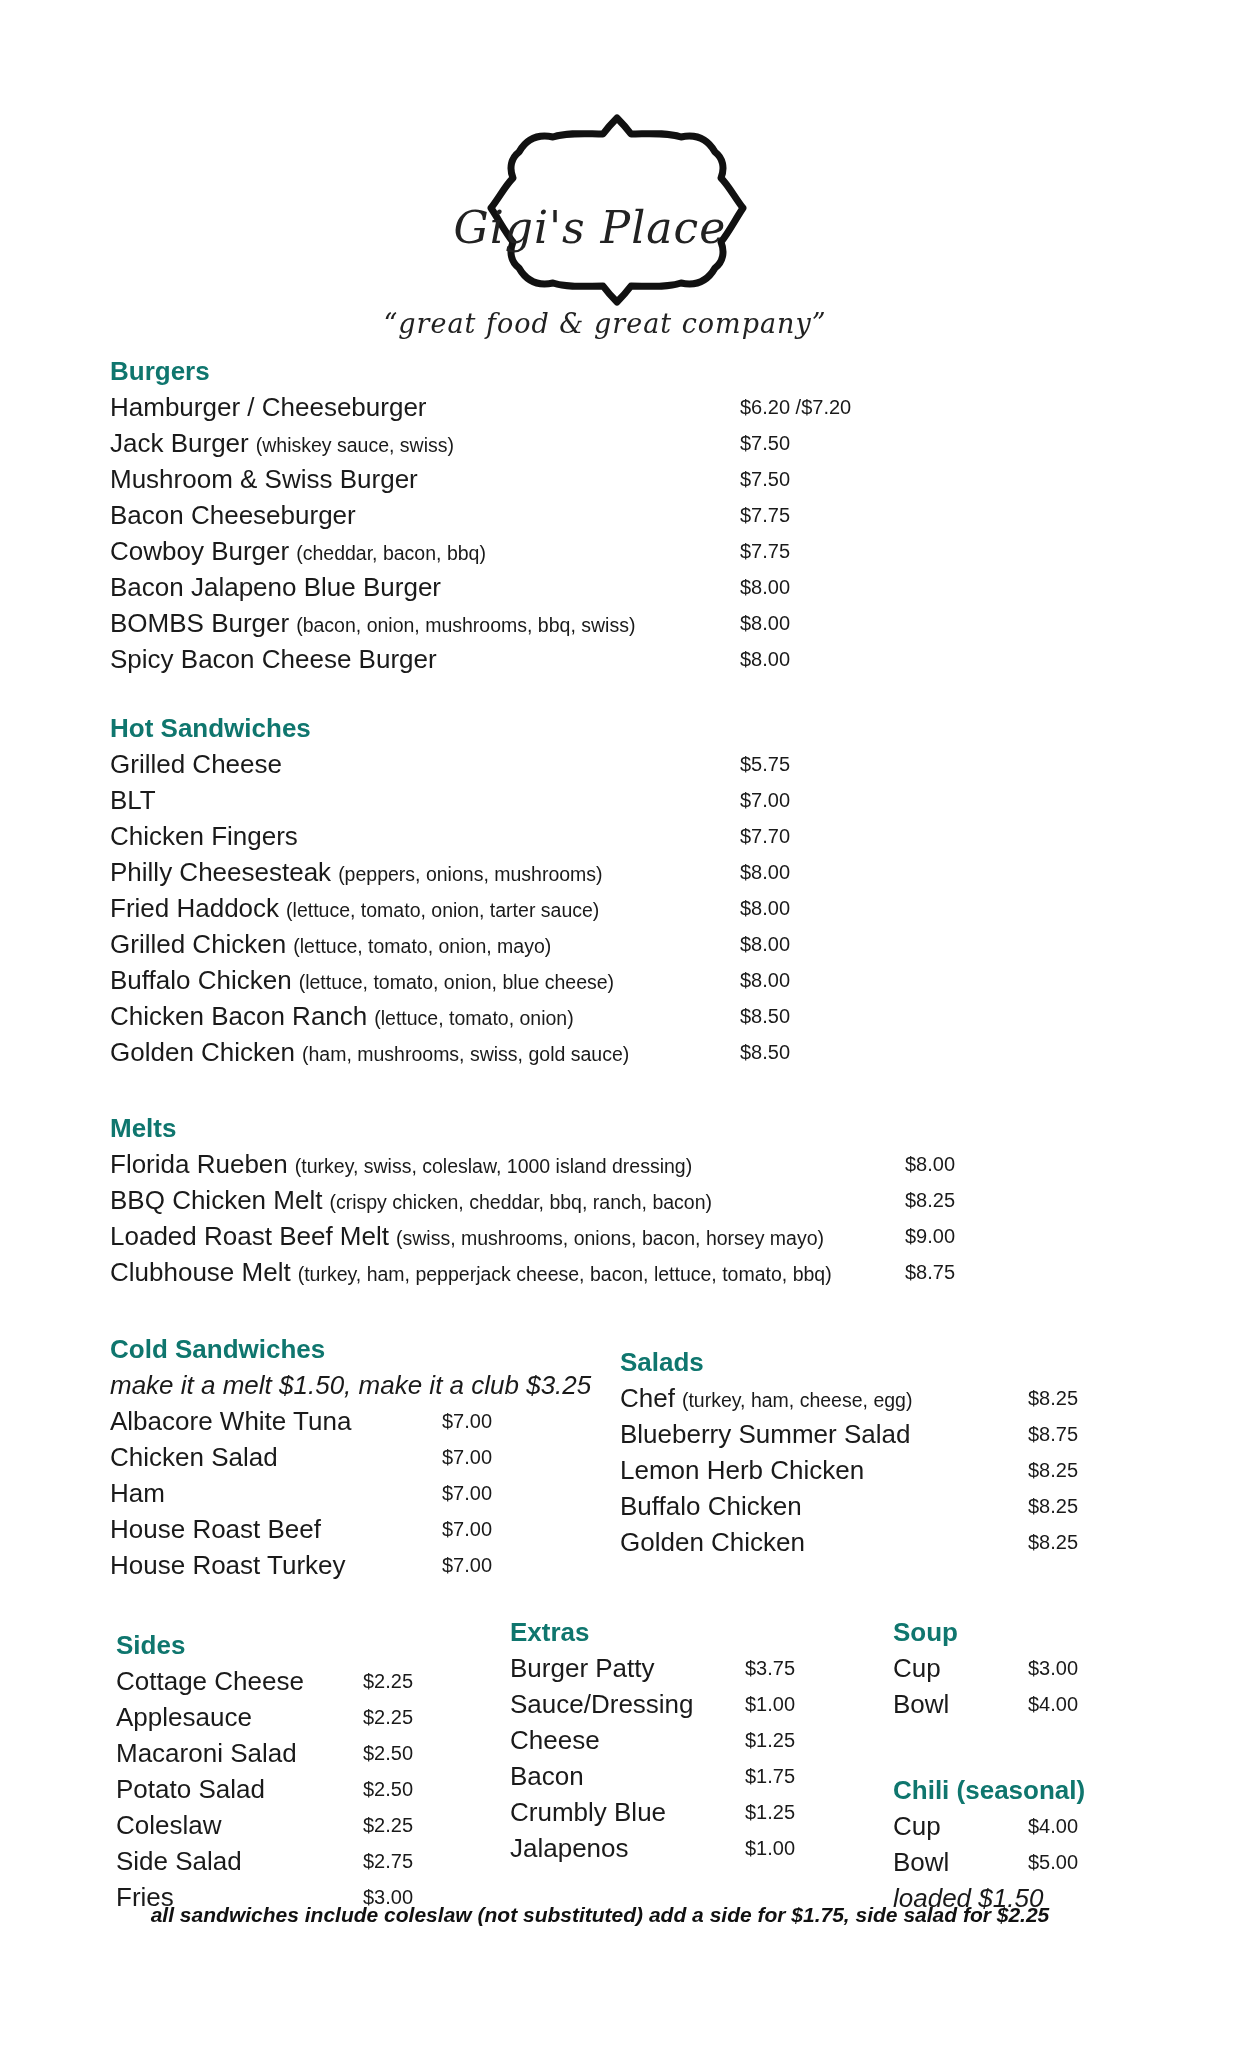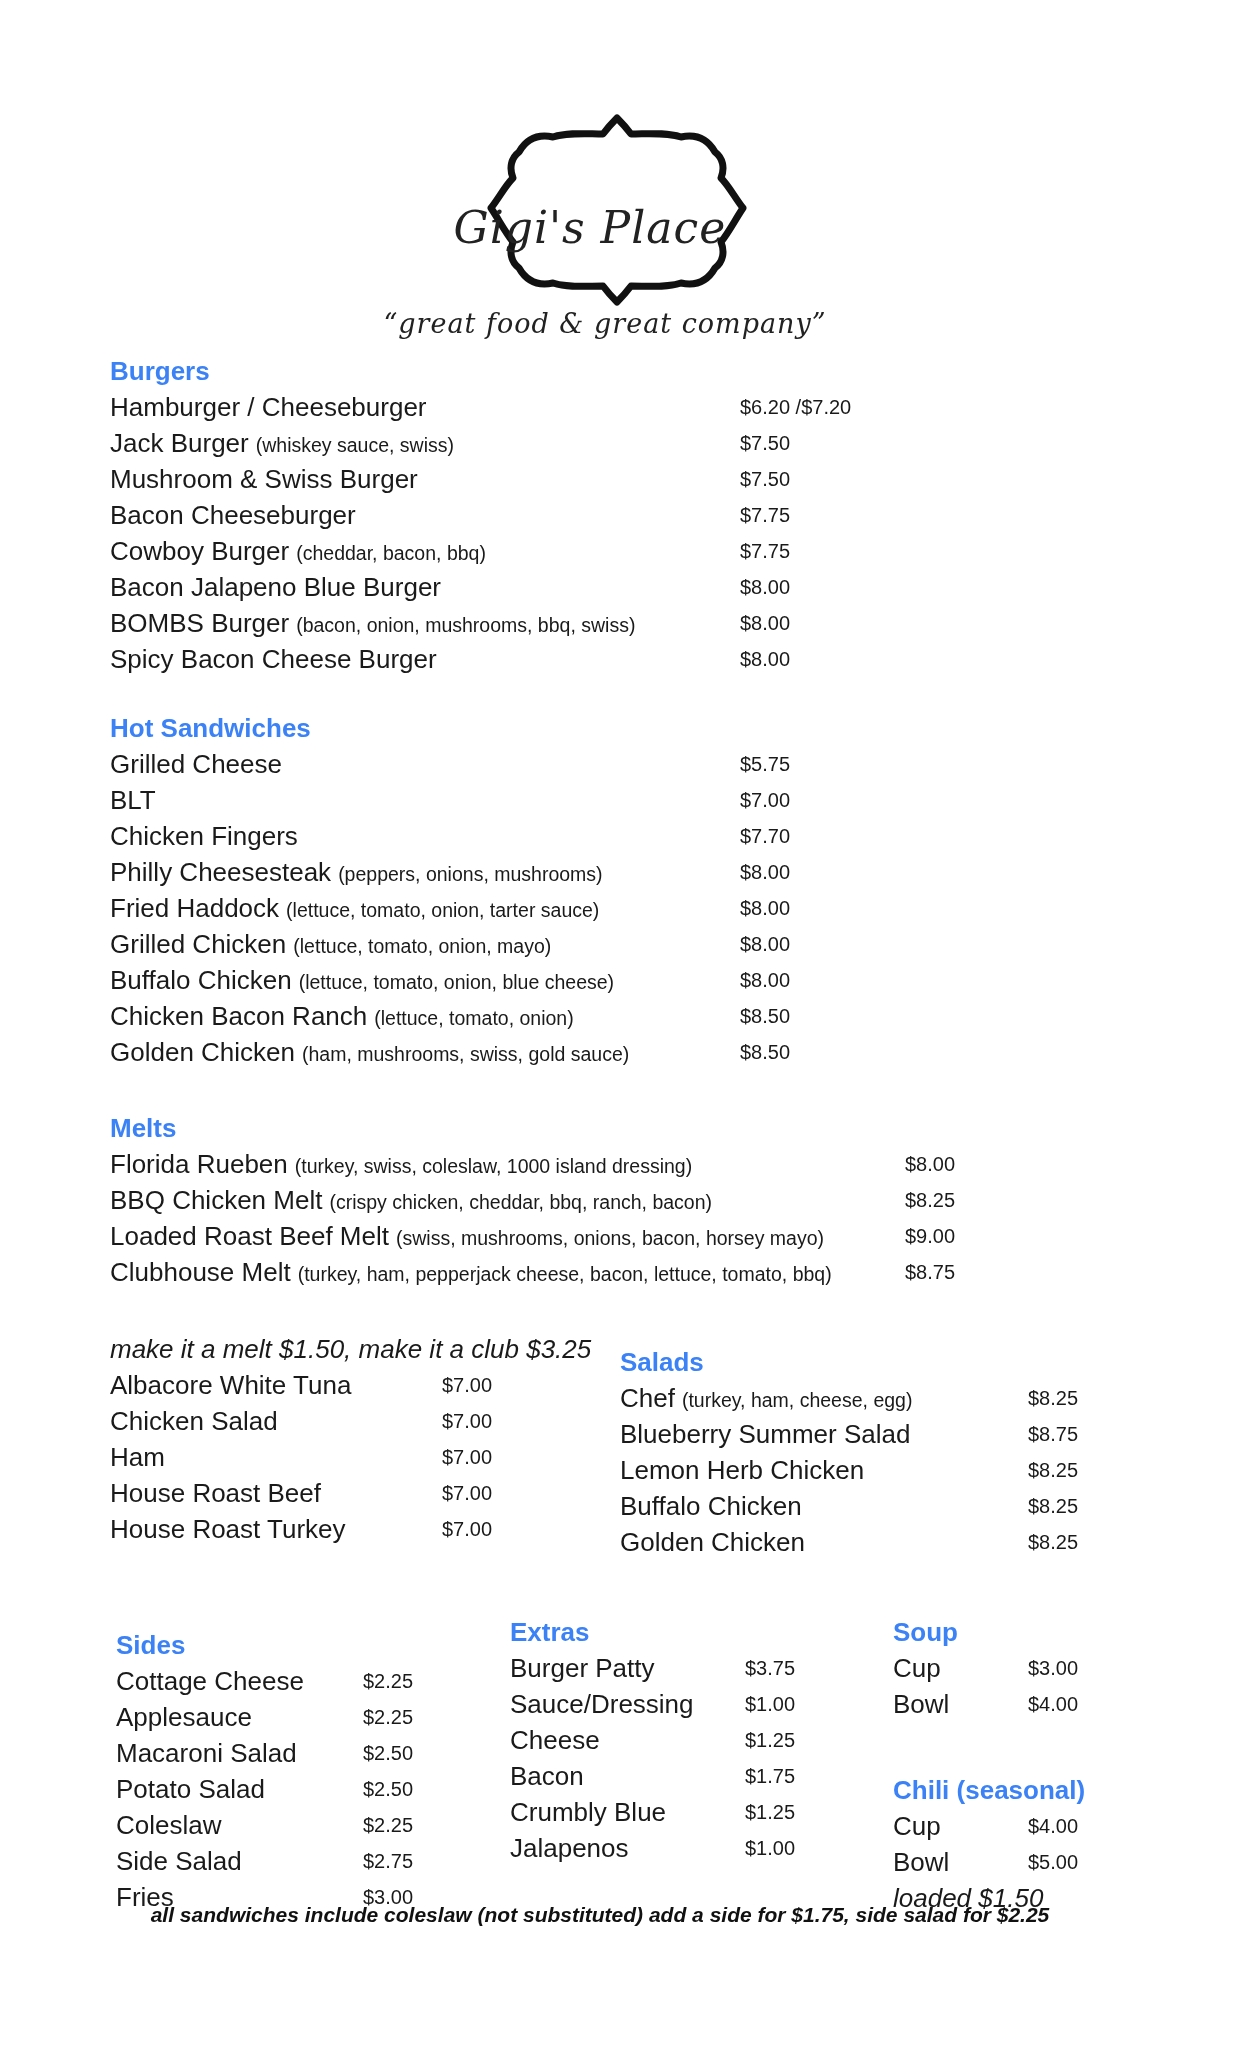--- a/index.html
+++ b/index.html
@@ -15,21 +15,21 @@
     font-family:"DejaVu Serif",serif;font-style:italic;font-size:44px;color:#222;
     letter-spacing:1px;
   }
   .tagline{
     position:absolute;top:308px;left:0;width:1210px;text-align:center;
     font-family:"DejaVu Serif",serif;font-style:italic;font-size:27px;color:#222;
     letter-spacing:1px;
   }
   
   .sec{position:absolute;white-space:nowrap;}
-  .sec h2{margin:0;font-size:26px;font-weight:700;line-height:36px;color:#3b82f6;}
+  .sec h2{margin:0;font-size:26px;font-weight:700;line-height:36px;color:#0f766e;}
   .row{position:relative;line-height:36px;height:36px;}
   .nm{font-size:26px;}
   .desc{font-size:19.5px;margin-left:7px;}
   .desc:empty{display:none;}
   .price{position:absolute;left:var(--pl);top:0;font-size:20px;}
   .note{font-style:italic;font-size:26px;line-height:36px;height:36px;}
   .sec-burgers{top:353px;left:110px;--pl:630px;}
   .sec-hot{top:710px;left:110px;--pl:630px;}
   .sec-melts{top:1110px;left:110px;--pl:795px;}
   .sec-cold{top:1331px;left:110px;--pl:332px;}
@@ -181,20 +181,21 @@
         </div>
 
         <div class="row">
           <span class="nm">Clubhouse Melt</span><span class="desc">(turkey, ham, pepperjack cheese, bacon, lettuce, tomato, bbq)</span>
           <span class="price">$8.75</span>
         </div>
       </div>
   </section>
 
   <section class="sec sec-cold">
+    <h2>Cold Sandwiches</h2>
     <div class="note">make it a melt $1.50, make it a club $3.25</div>
     <div>
 
         <div class="row">
           <span class="nm">Albacore White Tuna</span>
           <span class="price">$7.00</span>
         </div>
 
         <div class="row">
           <span class="nm">Chicken Salad</span>

